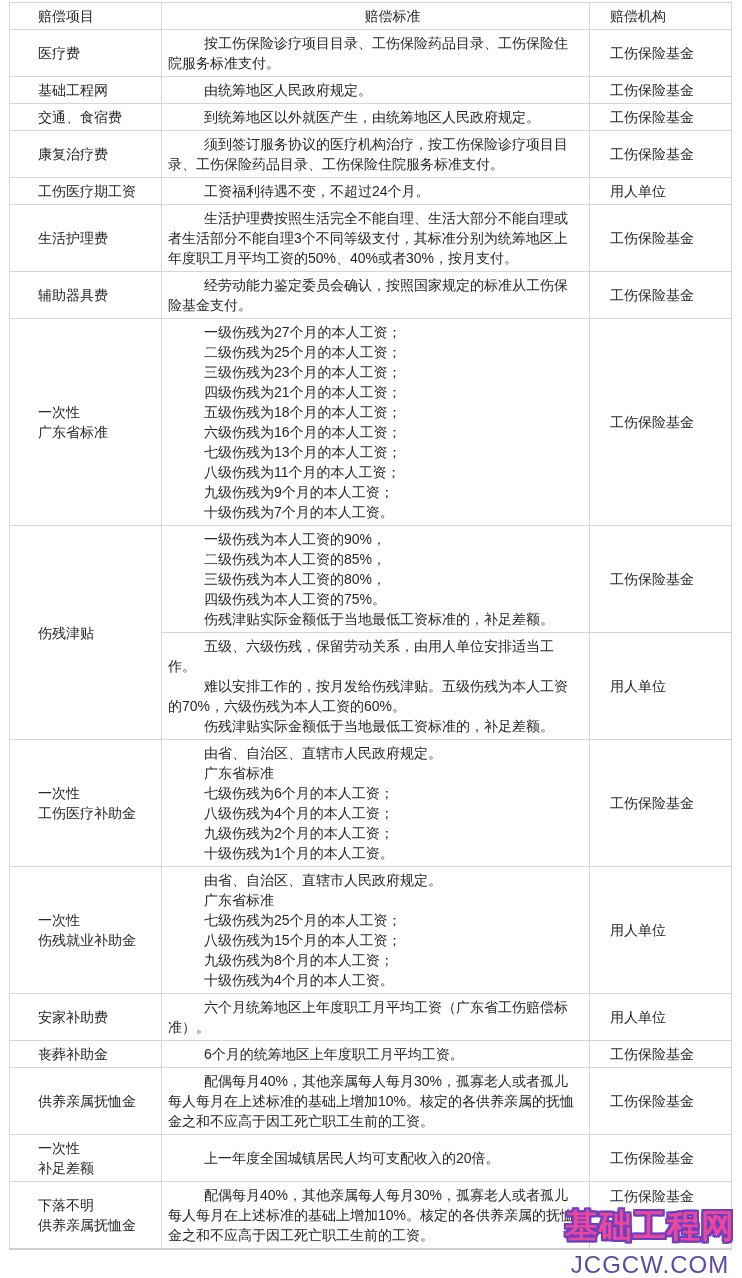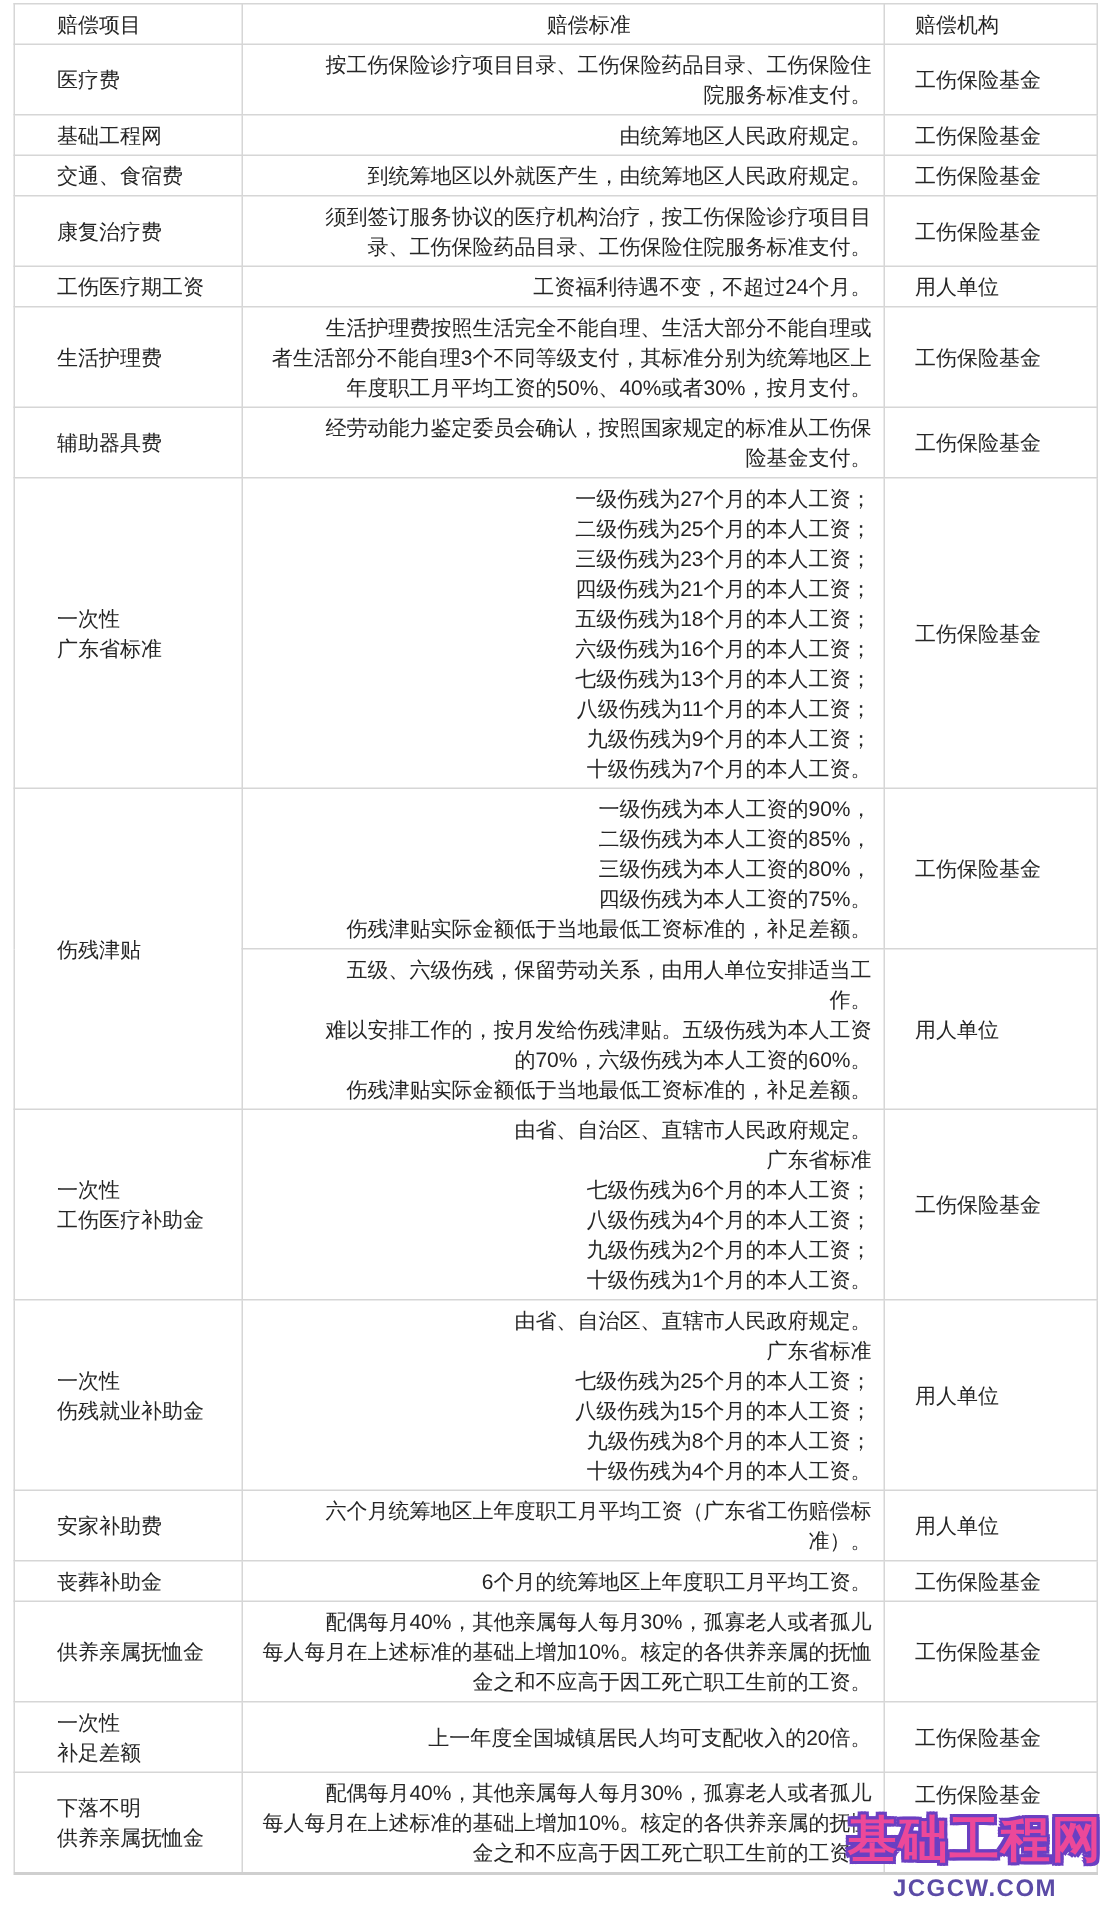--- a/index.html
+++ b/index.html
@@ -14,35 +14,35 @@
     border-bottom:2px solid #cfcfcf;
     border-radius:21px;
   }
   th,td{
     border:1px solid #d6d6d6;font-weight:normal;
     vertical-align:middle;padding:3px 5px;text-align:left;
     word-break:break-all;
   }
   .c0{padding-left:28px;}
   .c1{padding-left:6px;padding-right:8px;}
-  .c1 p{margin:0;text-indent:36px;text-align:right;}
+  .c1 p{margin:0;text-indent:36px;}
   th.c1{padding-left:42px;text-align:center;}
   .c2{padding-left:20px;}
   td.top{vertical-align:top;padding-top:4px;padding-bottom:34px;}
   .watermark{
     position:absolute;left:558px;top:1204px;width:184px;
     text-align:center;pointer-events:none;
   }
   .wm-name{
     font-size:33px;font-weight:bold;letter-spacing:1px;white-space:nowrap;
     text-shadow:-2px -2px 0 #6b3fc2,2px -2px 0 #6b3fc2,-2px 2px 0 #6b3fc2,
                  2px 2px 0 #6b3fc2,0 -2px 0 #6b3fc2,0 2px 0 #6b3fc2,
                 -2px 0 0 #6b3fc2,2px 0 0 #6b3fc2;
   }
-  .wm-url{font-size:16px;font-weight:bold;letter-spacing:1px;margin-top:2px;white-space:nowrap;}
+  .wm-url{font-size:24px;font-weight:normal;letter-spacing:1px;margin-top:2px;white-space:nowrap;}
 </style>
 </head>
 <body>
 
 <div class="page">
   <table>
     <colgroup>
       <col style="width:152px">
       <col style="width:428px">
       <col style="width:142px">

